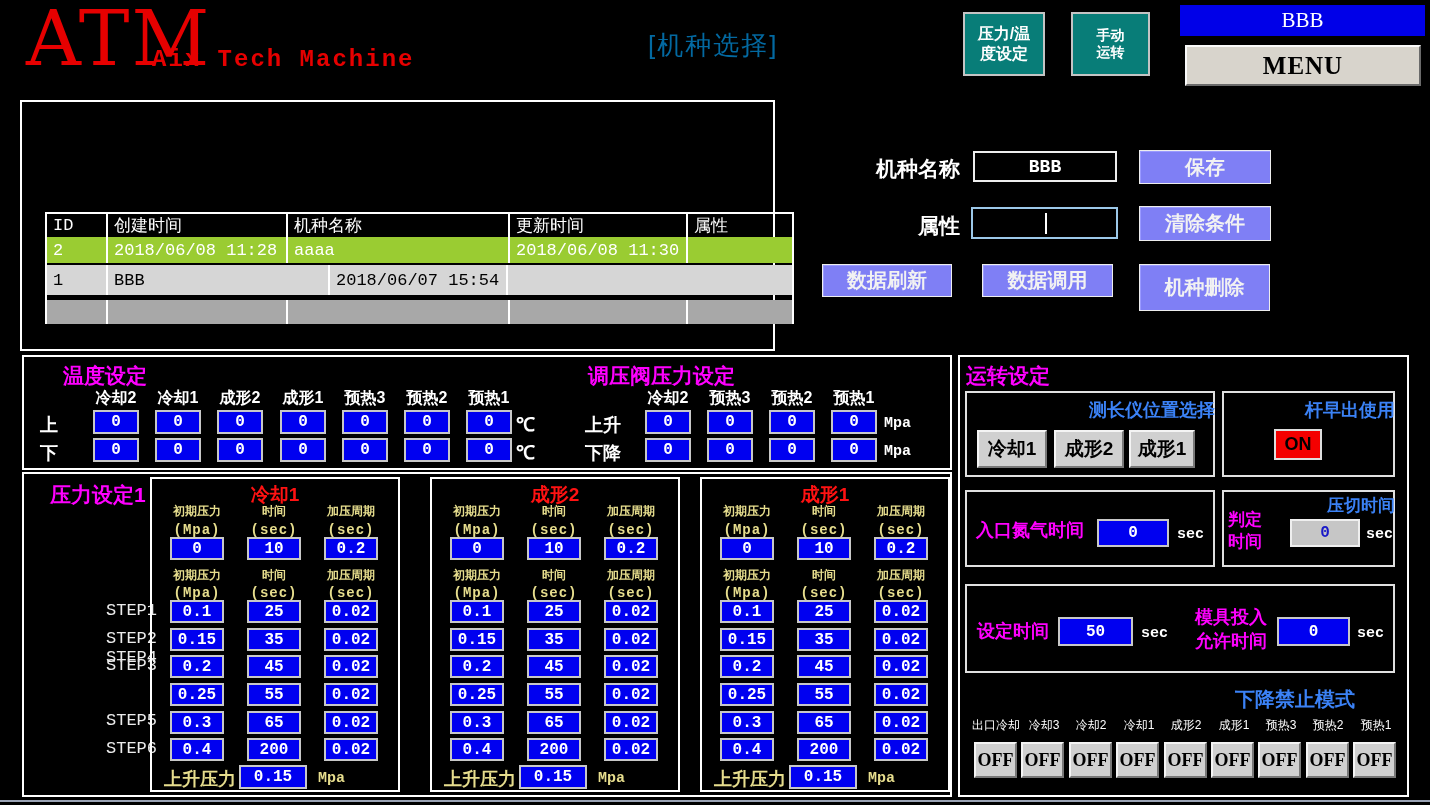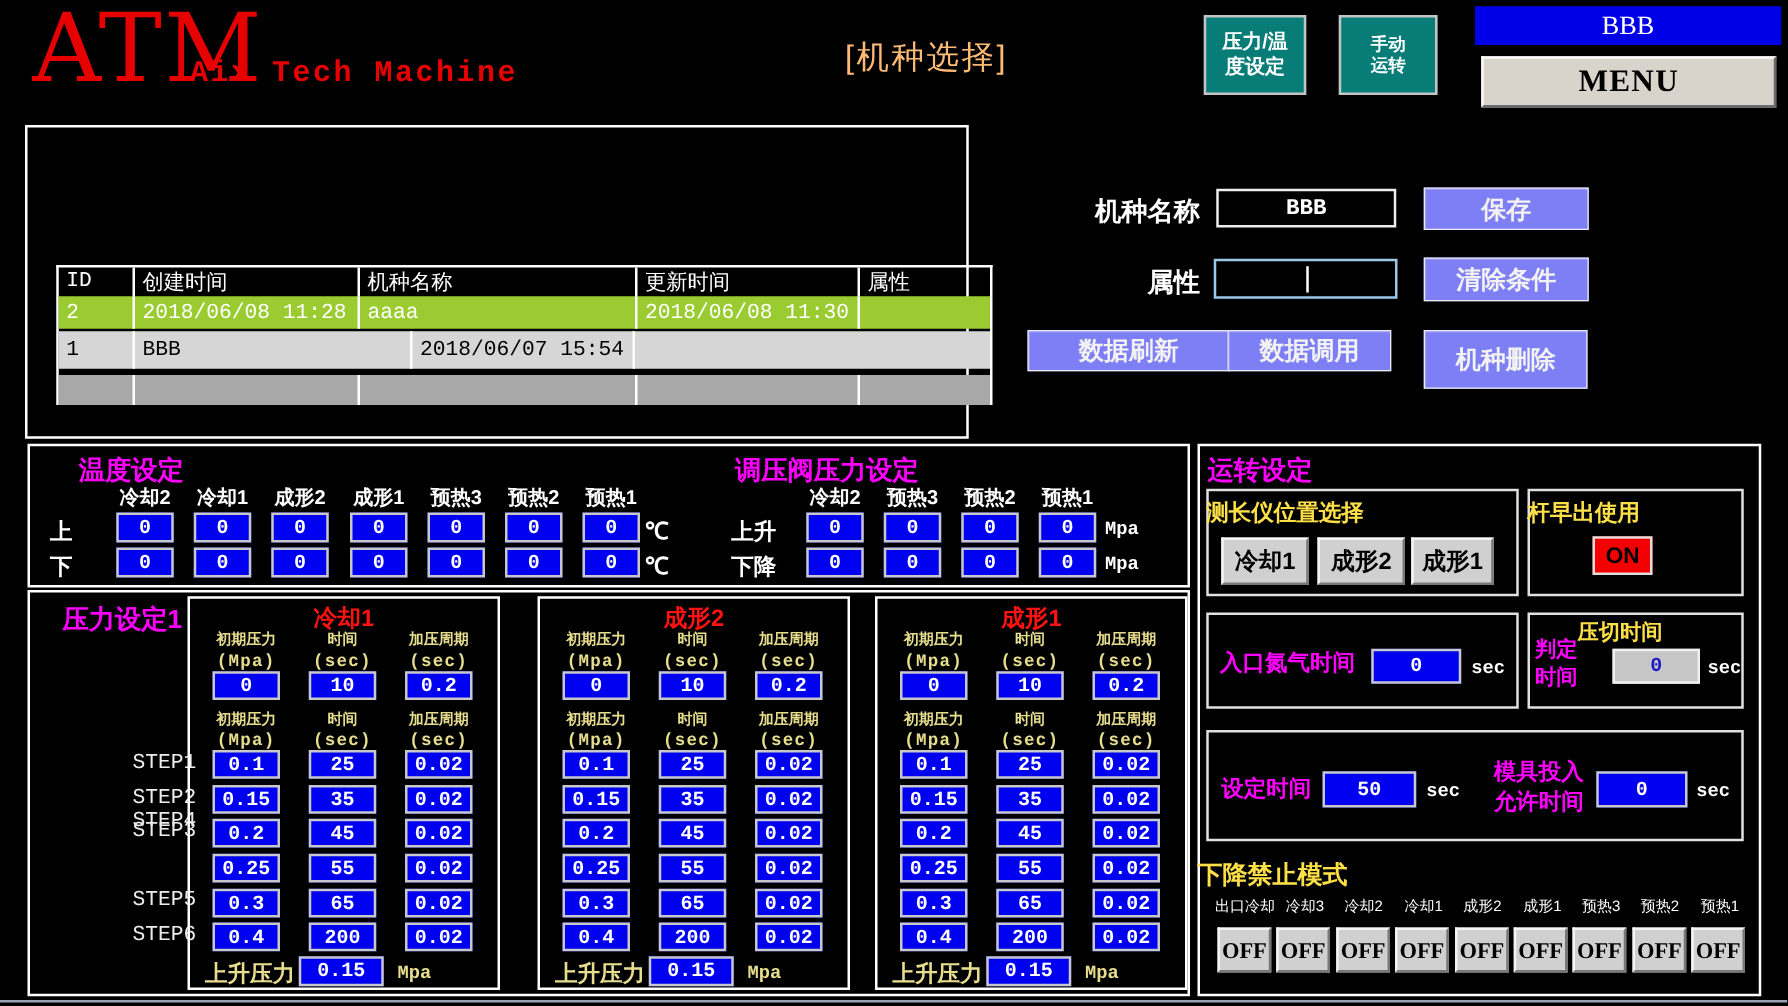--- a/index.html
+++ b/index.html
@@ -2,21 +2,21 @@
 <html><head>
 <meta charset="utf-8">
 <style>
 * { margin:0; padding:0; box-sizing:border-box; }
 html,body { background:#000; }
 #screen { position:relative; width:1430px; height:805px; background:#000; overflow:hidden;
   font-family:"Liberation Sans",sans-serif; }
 
 .logo { position:absolute; left:26px; top:-6px; font:76px "DejaVu Serif",serif; color:#e60000; letter-spacing:2px; }
 .logo-sub { position:absolute; left:152px; top:46px; font:bold 24px "Liberation Mono",monospace; color:#e60000; letter-spacing:2px; }
-.page-title { position:absolute; left:648px; top:28px; font-size:26px; color:#fdba74; letter-spacing:2px;margin-left:28px; }
+.page-title { position:absolute; left:648px; top:28px; font-size:26px; color:#0369a1; letter-spacing:2px; }
 .teal-btn { position:absolute; background:#087d78; border:2px solid #c4c4c4; color:#fff; font-weight:bold;
   display:flex; flex-direction:column; align-items:center; justify-content:center; line-height:1.25; text-align:center; }
 .bbb-bar { position:absolute; left:1180px; top:5px; width:245px; height:31px; background:#0000e8; color:#fff;
   font:21px "Liberation Serif",serif; display:flex; align-items:center; justify-content:center; }
 .menu-btn { position:absolute; left:1185px; top:45px; width:236px; height:41px; background:#d8d4cc;
   border:2px solid; border-color:#fafafa #6a6a6a #6a6a6a #fafafa; color:#000;
   font:bold 25px "Liberation Serif",serif; letter-spacing:1px; display:flex; align-items:center; justify-content:center; }
 
 .tbl-box { position:absolute; left:20px; top:100px; width:755px; height:251px; border:2px solid #fff; background:#000; }
 #mtable { position:absolute; left:23px; top:110px; width:749px; border:2px solid #fff; border-bottom:none; }
@@ -51,21 +51,21 @@
 .panel { position:absolute; top:477px; width:250px; height:315px; border:2px solid #fff; }
 .ptitle { position:absolute; left:0; top:3px; width:100%; text-align:center; color:#ff1212; font-weight:bold; font-size:19px; }
 .ph { position:absolute; width:110px; text-align:center; color:#e6dd8d; font-weight:bold; white-space:nowrap; }
 .ph1 { font-size:12px; }
 .ph2 { font-size:14px; font-family:"Liberation Mono",monospace; letter-spacing:1px; }
 .steplab { position:absolute; width:72px; text-align:right; color:#ececec; font:17px "Liberation Mono",monospace; }
 .khaki-lab { position:absolute; color:#e6dd8d; font-weight:bold; font-size:18px; white-space:nowrap;text-align:right; }
 .khaki-unit { position:absolute; color:#e6dd8d; font:bold 15px "Liberation Mono",monospace; }
 
 .obox { position:absolute; border:2px solid #e0e0e0; }
-.octr { position:absolute; text-align:left; color:#fde047; font-weight:bold; font-size:18px; white-space:nowrap; }
+.octr { position:absolute; text-align:right; color:#3b82f6; font-weight:bold; font-size:18px; white-space:nowrap; }
 .gray-btn { position:absolute; background:#d0d0d0; border:2px solid; border-color:#f4f4f4 #787878 #787878 #f4f4f4;
   color:#000; font-weight:bold; display:flex; align-items:center; justify-content:center; }
 .on-btn { position:absolute; left:1274px; top:429px; width:48px; height:31px; background:#f40000;
   border:2px solid #dedede; color:#000; font-weight:bold; font-size:18px; display:flex; align-items:center; justify-content:center; }
 .gray-field { position:absolute; background:#c6c6c6; border:2px solid #efefef; color:#1818c8;
   font:bold 16px "Liberation Mono",monospace; display:flex; align-items:center; justify-content:center; }
 .chan { position:absolute; width:58px; text-align:center; color:#fff; font-size:12px; white-space:nowrap; }
 .off-btn { width:43px; height:36px; font:bold 18px "Liberation Serif",serif; }
 .cursor { position:absolute; left:72px; top:4px; width:2px; height:21px; background:#fff; }
 .bezel { position:absolute; left:0; top:800px; width:1430px; height:2px; background:#9aa3b5; }
@@ -123,21 +123,21 @@
 
   <div class="wlabel" style="left:855px;top:155px;width:105px">机种名称</div>
   <div class="field" style="left:973px;top:151px;width:144px;height:31px;border:2px solid #eeeeee">BBB</div>
   <div class="pw-btn" style="left:1139px;top:150px;width:132px;height:34px">保存</div>
   <div class="wlabel" style="left:855px;top:212px;width:105px">属性</div>
   <div class="field" style="left:971px;top:207px;width:147px;height:32px;border:2px solid #9cc8e8">
     <span></span>
     <div class="cursor"></div>
   </div>
   <div class="pw-btn" style="left:1139px;top:206px;width:132px;height:35px">清除条件</div>
-  <div class="pw-btn" style="left:822px;top:264px;width:162px;height:33px">数据刷新</div>
+  <div class="pw-btn" style="left:822px;top:264px;width:130px;height:33px">数据刷新</div>
   <div class="pw-btn" style="left:982px;top:264px;width:131px;height:33px">数据调用</div>
   <div class="pw-btn" style="left:1139px;top:264px;width:131px;height:47px">机种删除</div>
 
   <div class="frame" style="left:22px;top:355px;width:930px;height:115px"></div>
   <div class="mt" style="left:63px;top:362px">温度设定</div>
   <div class="hdr7" style="left:85px;top:388px">冷却2</div>
   <div class="hdr7" style="left:147px;top:388px">冷却1</div>
   <div class="hdr7" style="left:209px;top:388px">成形2</div>
   <div class="hdr7" style="left:272px;top:388px">成形1</div>
   <div class="hdr7" style="left:334px;top:388px">预热3</div>

